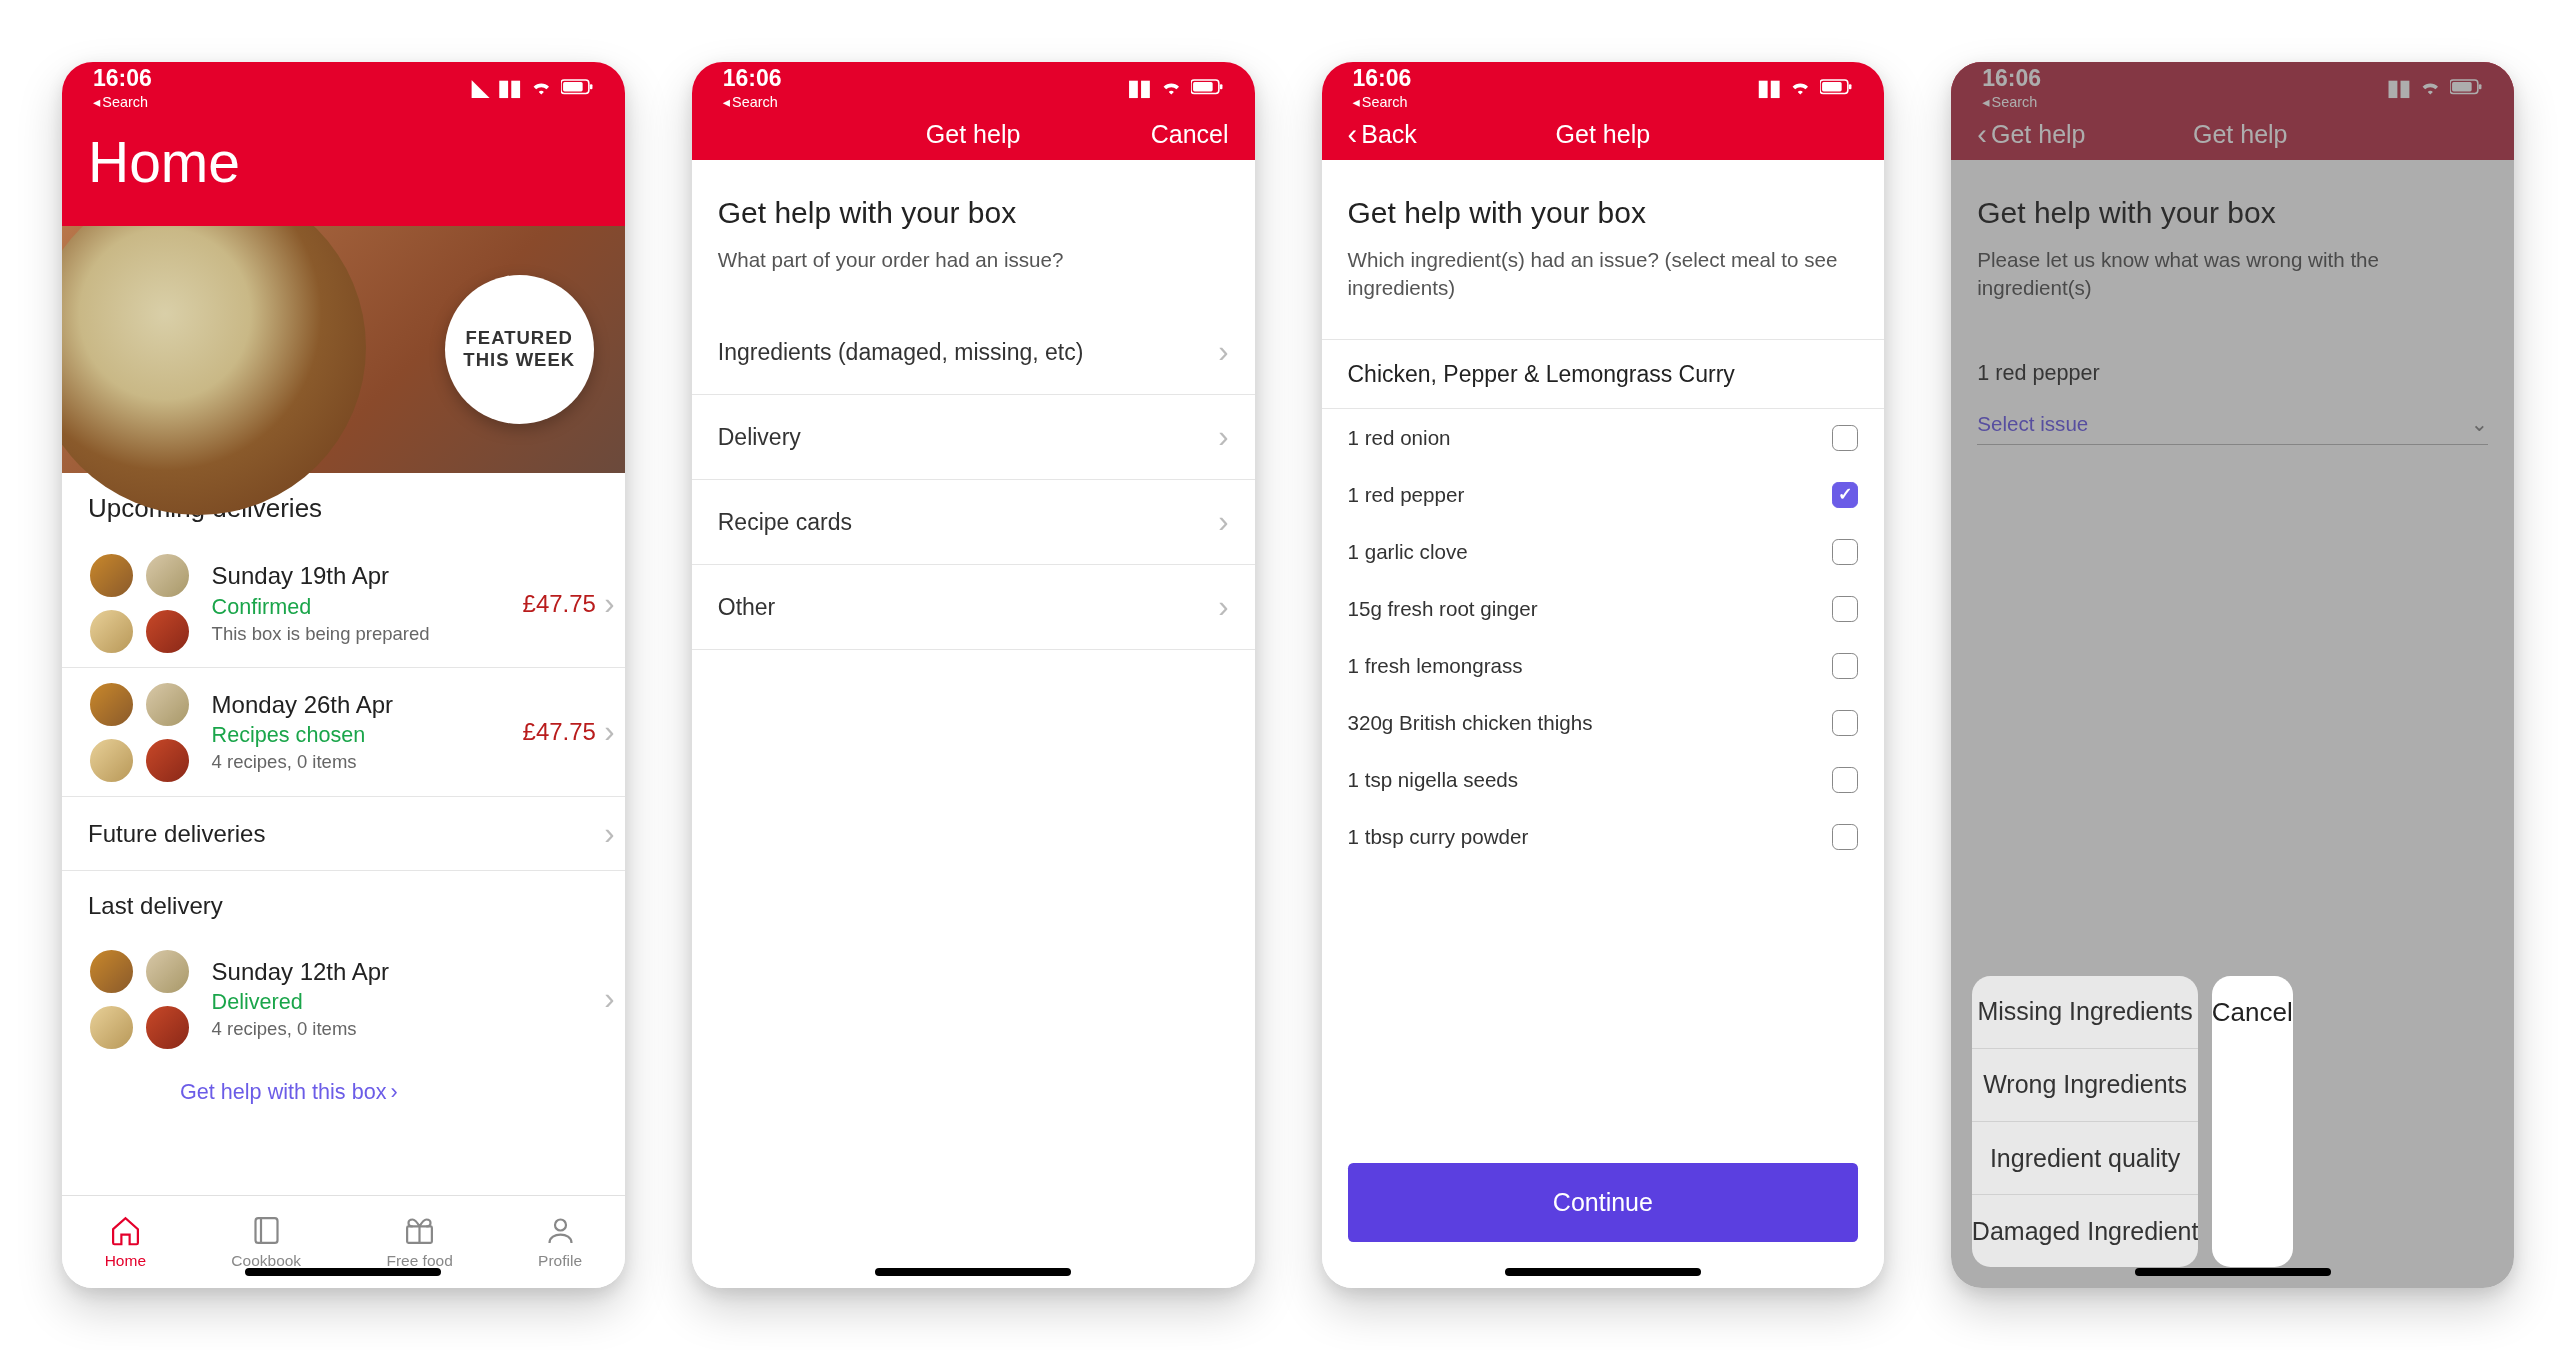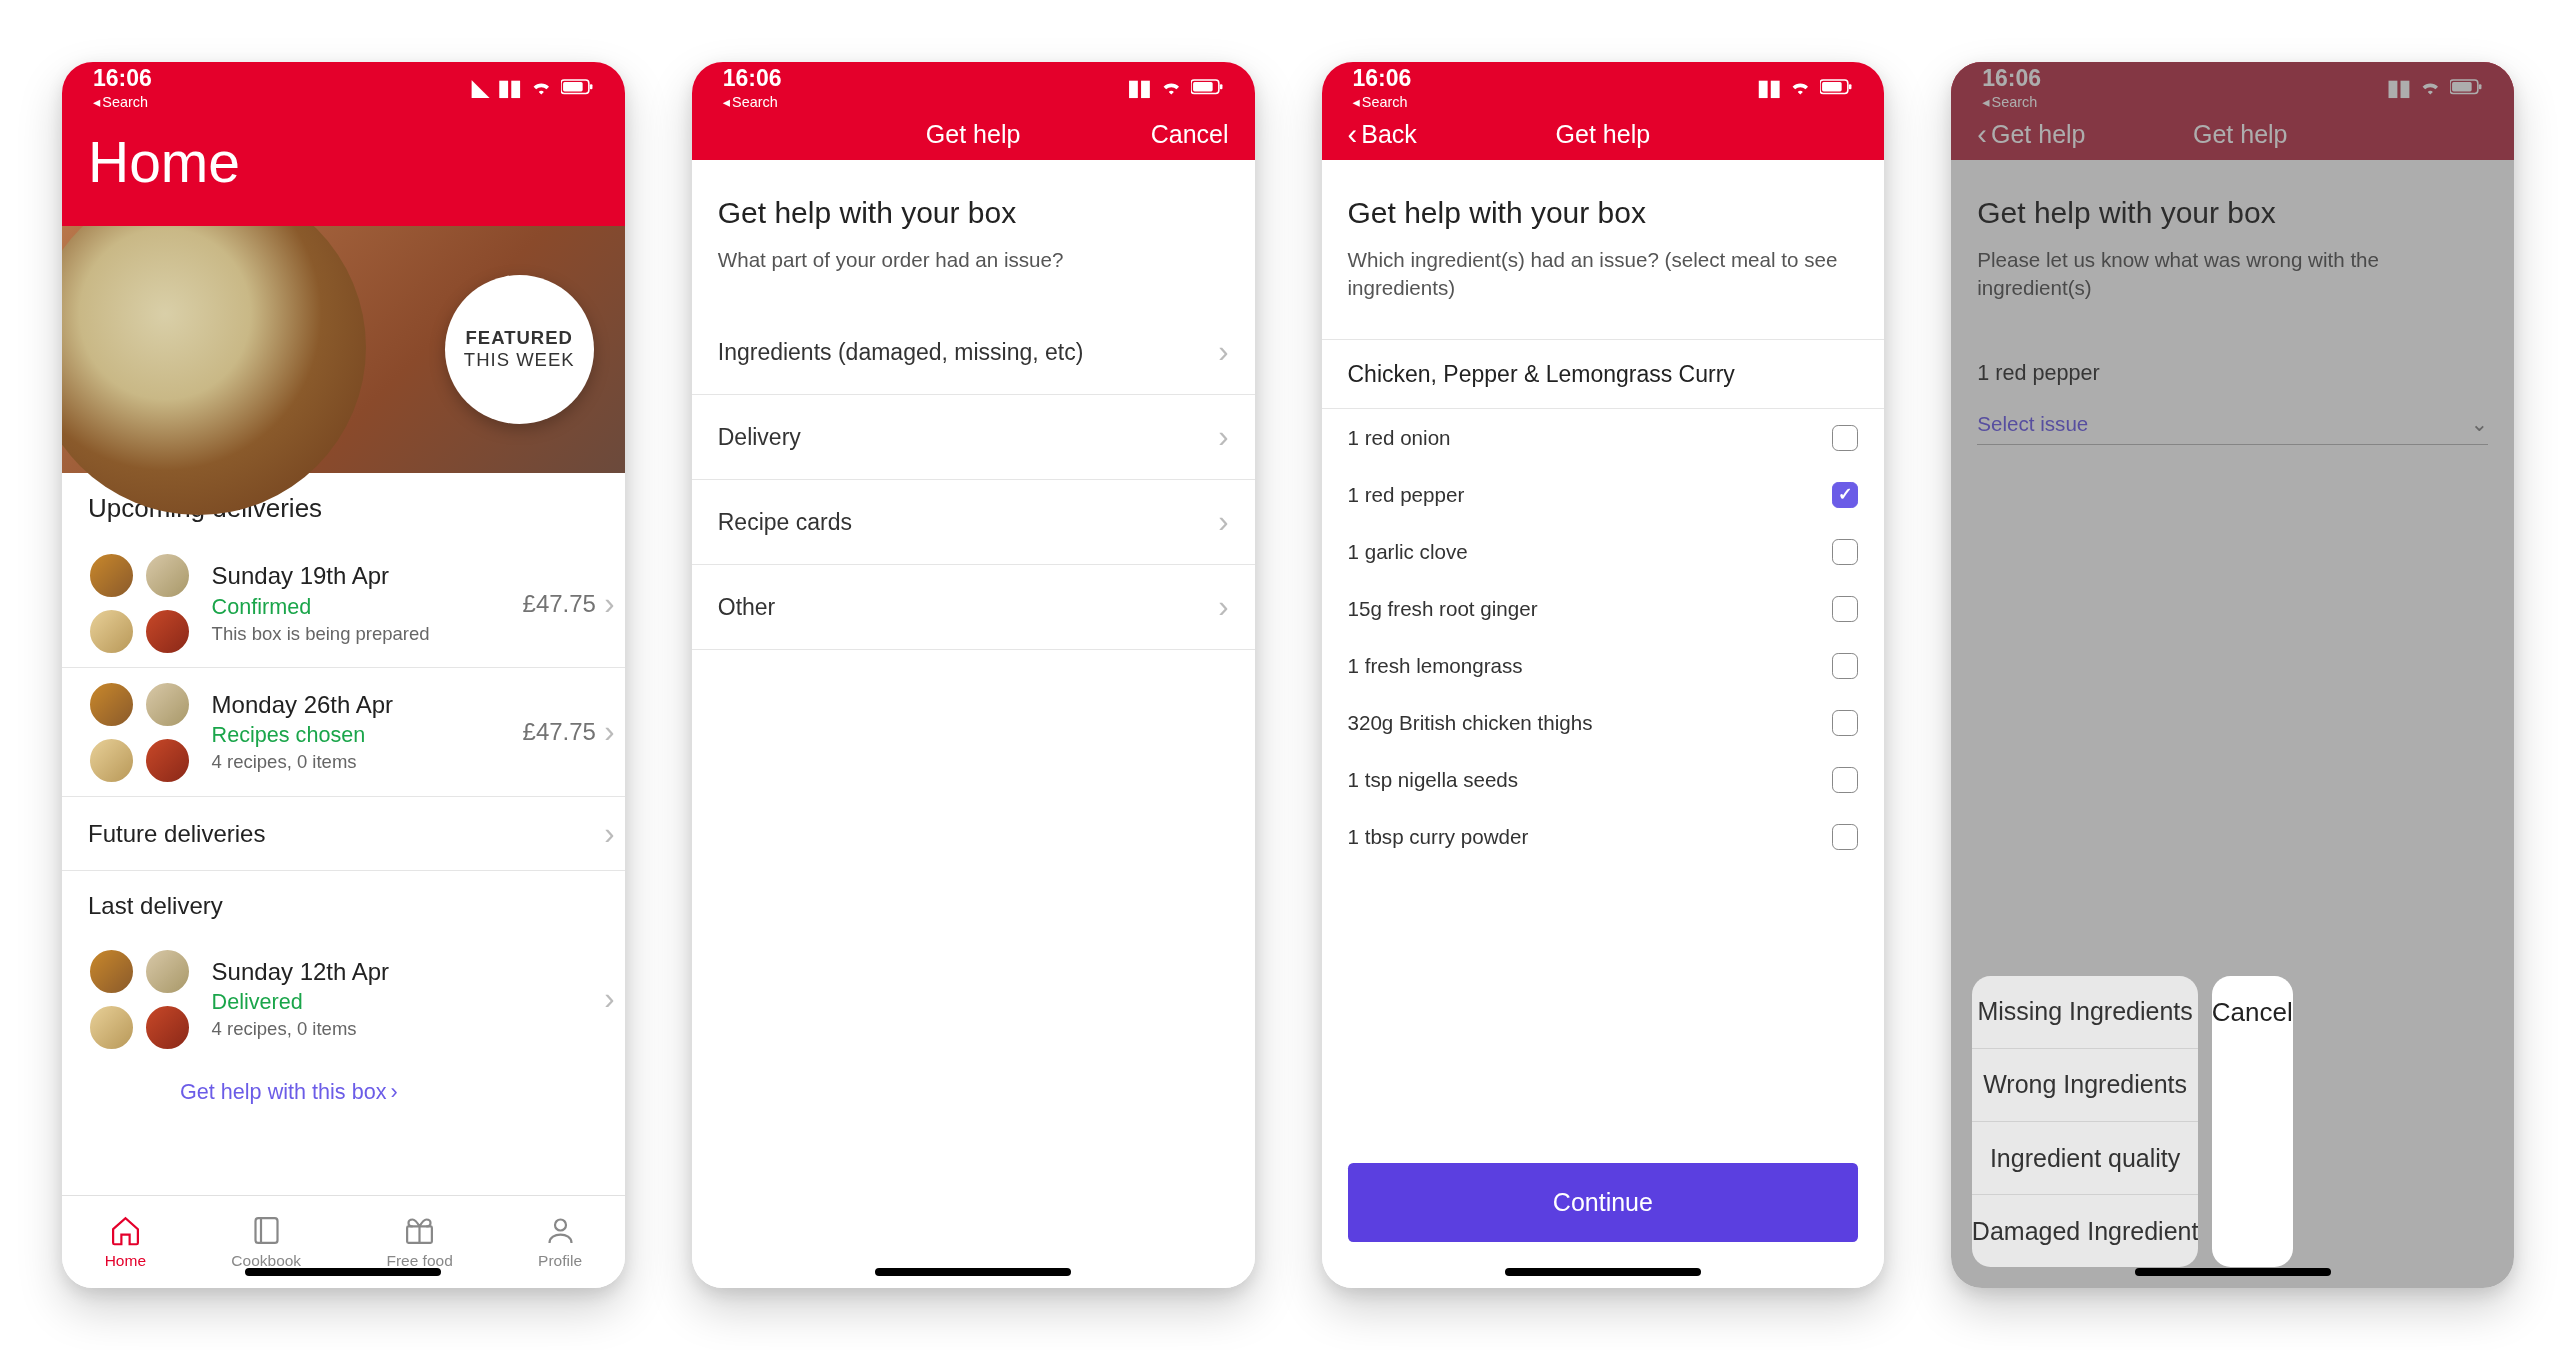--- a/index.html
+++ b/index.html
@@ -78,40 +78,40 @@
     border-radius:50%;
     background:#e8e4d8;
   }
   .plate.main { width:335px; height:335px; left:-31px; top:-46px; background: radial-gradient(circle at 40% 40%, #d9cfa8 0%, #c9b886 30%, #8a5a2b 55%, #6b3a1b 100%);}
   .badge-circle {
     width: 149px; height:149px; border-radius:50%; background:#fff;
     display:flex; flex-direction:column; align-items:center; justify-content:center;
     box-shadow:0 5.2px 15.5px rgba(0,0,0,0.25); z-index:2;
     font-weight:600; letter-spacing:1px; font-size:18.5px; color:#333; text-align:center;
   }
-  .badge-circle .line2 { font-weight:400;}
+  .badge-circle .line2 { font-weight:700;}
 
   .sect-title { font-size:26px; font-weight:500; color:#222; padding: 20.6px 26px 15.5px;}
   .sect-title.sm { font-size:24px; }
 
   .delivery-row {
     display:flex; align-items:center; padding: 12.4px 10.3px 12.4px 26px;
     border-bottom:0.5px solid #e5e5e5;
   }
   .thumbs { width:103px; height:103px; position:relative; flex-shrink:0;}
   .thumb { position:absolute; width:47px; height:47px; border-radius:50%; background:#ccc; border:2.1px solid #fff;}
   .thumb.t1{ left:0; top:0; background:linear-gradient(135deg,#c9882b,#8a5a2b);}
   .thumb.t2{ right:0; top:0; background:linear-gradient(135deg,#d8c8a8,#a89868);}
   .thumb.t3{ left:0; bottom:0; background:linear-gradient(135deg,#e8d098,#b89858);}
   .thumb.t4{ right:0; bottom:0; background:linear-gradient(135deg,#c84828,#8a2818);}
   .del-mid { flex:1; padding-left:20.6px;}
   .del-date { font-size:24px; color:#222; font-weight:500;}
   .del-status { font-size:21.6px; color:#1aa54a; font-weight:500; margin-top:3.1px;}
   .del-sub { font-size:18.5px; color:#666; margin-top:3.1px;}
-  .del-price { font-size:24px; color:#737373; font-weight:400; margin-right:8.2px;}
+  .del-price { font-size:24px; color:#b91c1c; font-weight:400; margin-right:8.2px;}
   .chevron { color:#bbb; font-size:31px; font-weight:300;}
 
   .help-link { color:#6b5ce7; font-size:21.6px; padding:15.5px 0 15.5px 118px; display:flex; align-items:center; gap:4.1px;}
 
   .tab-bar {
     height: 93px; border-top:0.5px solid #e0e0e0; display:flex; justify-content:space-around; align-items:center;
     background:#fff;
   }
   .tab { display:flex; flex-direction:column; align-items:center; gap:5.2px; color:#888; font-size:15.5px;}
   .tab.active { color:#e4002b;}

